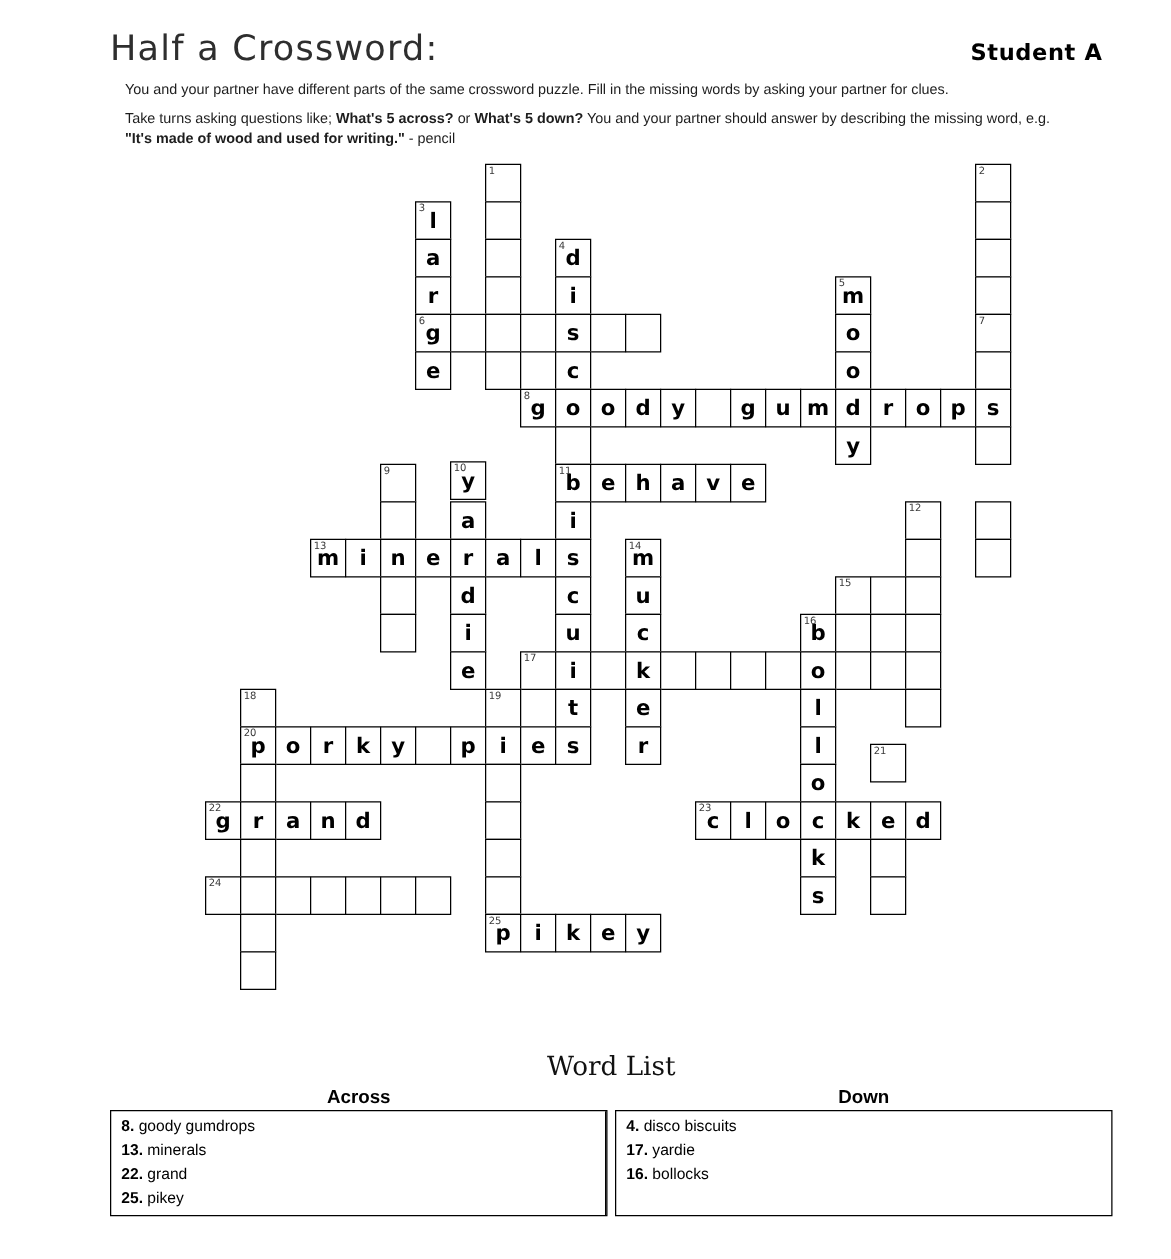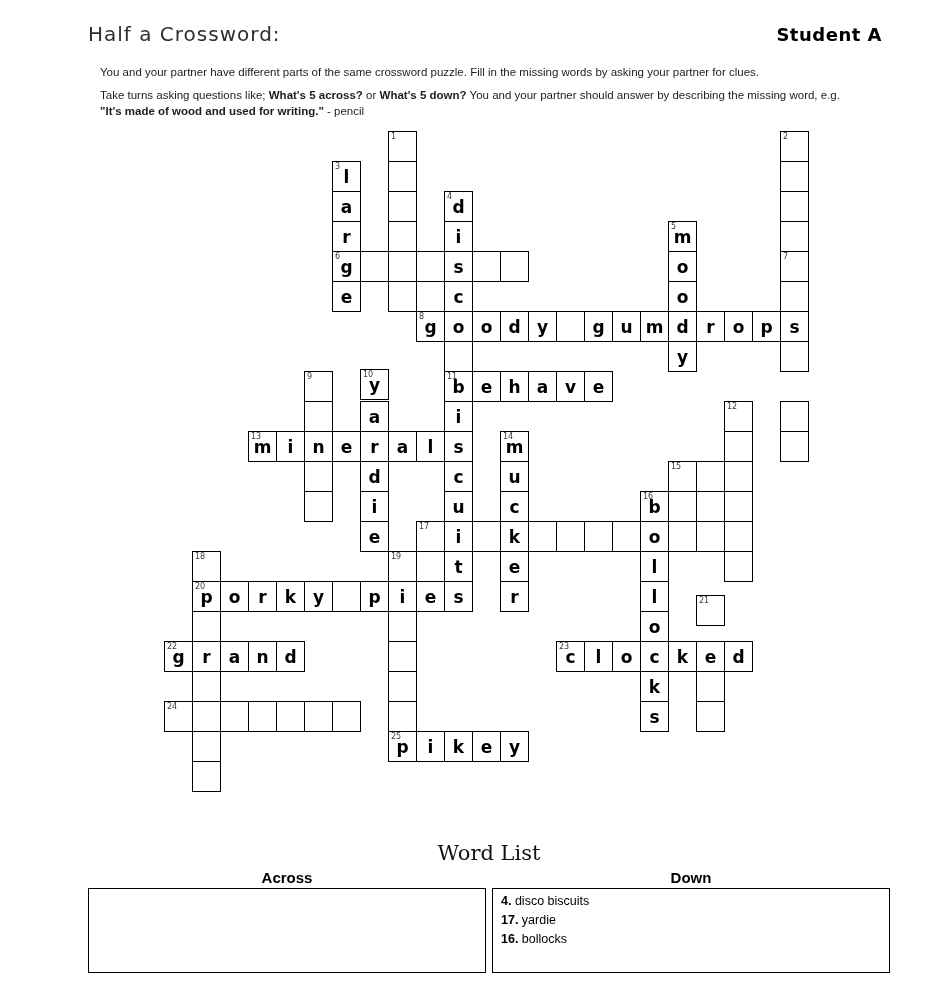--- a/index.html
+++ b/index.html
@@ -16,21 +16,21 @@
     position: absolute;
     left: 88px;
     top: 22px;
     width: 794px;
     display: flex;
     justify-content: space-between;
     align-items: baseline;
   }
   .page-title {
     font-family: "DejaVu Sans", "Liberation Sans", sans-serif;
-    font-size: 20px;
+    font-size: 28px;
     font-weight: 400;
     letter-spacing: 1px;
     color: #2e2e2e;
     text-align: center;
   }
   .student-label {
     font-family: "DejaVu Sans", "Liberation Sans", sans-serif;
     font-size: 18px;
     font-weight: 700;
     letter-spacing: 0.5px;
@@ -506,20 +506,26 @@
       <span class="glet">y</span>
     </div>
     <div class="gcell" style="left: 28px; top: 630px;"></div>
   </div>
 
 <div class="word-list">
   <div class="wl-title">Word List</div>
   <div class="wl-header across">Across</div>
   <div class="wl-header down">Down</div>
   <div class="wl-box across-box">
+    <div class="wl-col first">
+        <div class="wl-entry"><b>8.</b> goody gumdrops</div>
+        <div class="wl-entry"><b>13.</b> minerals</div>
+        <div class="wl-entry"><b>22.</b> grand</div>
+        <div class="wl-entry"><b>25.</b> pikey</div>
+      </div>
   </div>
   <div class="wl-box down-box">
     <div class="wl-col">
         <div class="wl-entry"><b>4.</b> disco biscuits</div>
         <div class="wl-entry"><b>17.</b> yardie</div>
         <div class="wl-entry"><b>16.</b> bollocks</div>
       </div>
   </div>
 </div>
 

